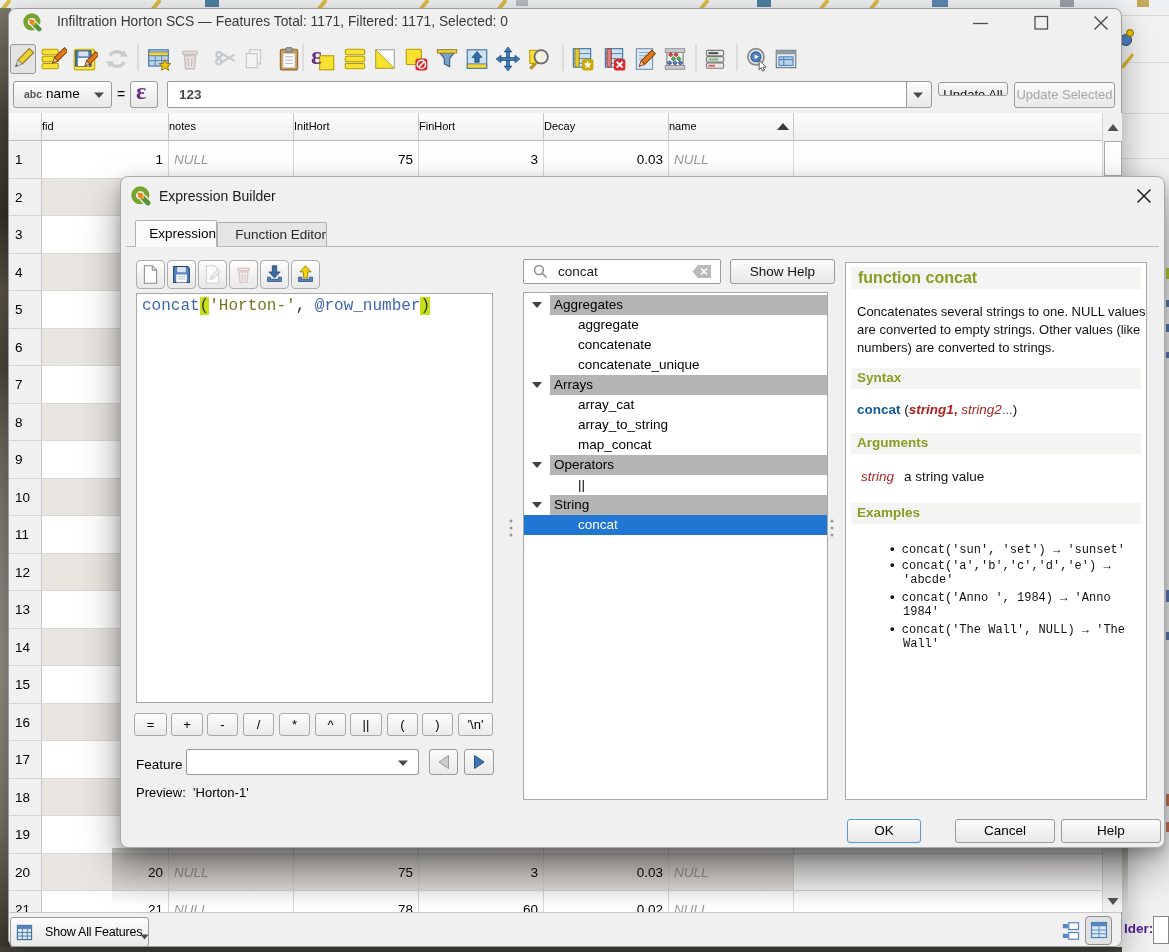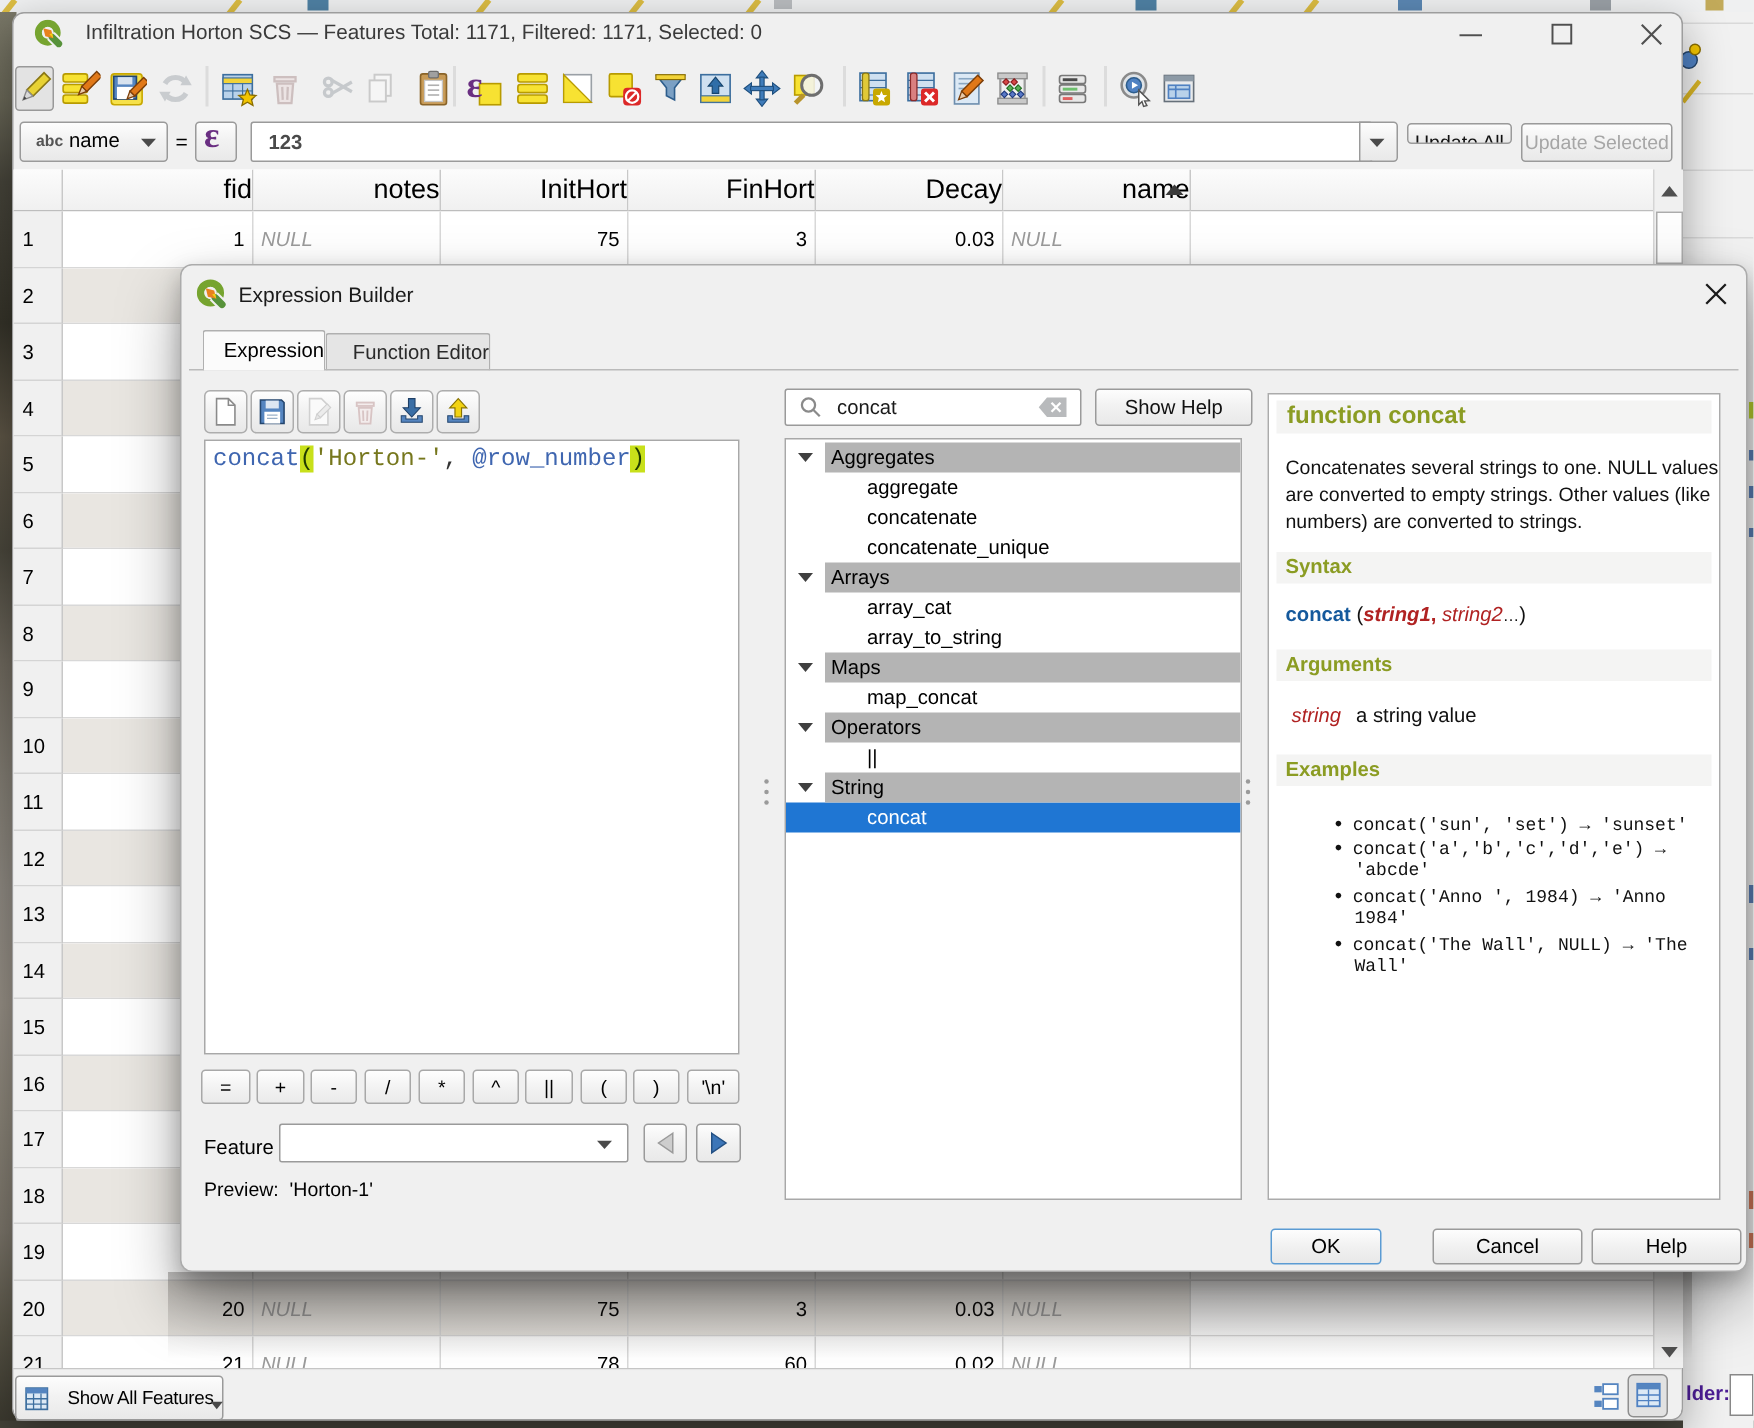--- a/index.html
+++ b/index.html
@@ -19,21 +19,21 @@
 #title .txt { position:absolute; left:48px; top:6px; font-size:13.8px; color:#3a3a3a; }
 #toolbar { left:9px; top:36px; width:1112px; height:44px; }
 #toolbar svg { position:absolute; }
 .tsep { position:absolute; top:8px; width:2px; height:27px; background:#dcdcdc; }
 #exprbar { left:9px; top:80px; width:1112px; height:33px; }
 .field { position:absolute; background:#fff; border:1px solid #9a9a9a; border-radius:2px; }
 .btn { position:absolute; background:linear-gradient(180deg,#fdfdfd,#f2f2f2 45%,#e9e9e9); border:1px solid #9a9a9a; border-radius:3px;
   text-align:center; font-size:13px; color:#111; white-space:nowrap; overflow:hidden; }
 #table { left:9px; top:113px; width:1093px; height:799px; overflow:hidden; background:#fff; }
 .hcell { position:absolute; top:0px; height:28px; background:linear-gradient(180deg,#fcfcfc,#f0f0f0); border-right:1px solid #c8c8c8; border-bottom:1px solid #bdbdbd;
-  text-align:right; line-height:27px; font-size:18px; }
+  text-align:left; line-height:27px; font-size:11px; }
 .rnum { position:absolute; left:0px; width:33px; background:#f0f0f0; border-right:1px solid #c8c8c8; border-bottom:1px solid #d4d4d4;
   font-size:13.5px; padding-left:6px; }
 .row { position:absolute; left:33px; width:1060px; background:#fff; border-bottom:1px solid #d8d8d8; }
 .cell { position:absolute; top:0; height:100%; border-right:1px solid #d8d8d8; font-size:13.5px; }
 .num { text-align:right; padding-right:5px; }
 .null { color:#9b9b9b; font-style:italic; padding-left:5px; }
 #vsb { left:1102px; top:113px; width:20px; height:799px; background:#f0f0f0; border-left:1px solid #d5d5d5; }
 #status { left:9px; top:912px; width:1112px; height:34px; background:#f0f0f0; border-top:1px solid #c6c6c6; border-radius:0 0 7px 7px; }
 #dlg { left:120px; top:176px; width:1045px; height:672px; background:#f0f0f0;
   border:1px solid #ababab; border-radius:8px; box-shadow:0 6px 14px rgba(0,0,0,.22), 0 20px 42px rgba(0,0,0,.36); }
@@ -699,25 +699,20 @@
     <div class="titem">aggregate</div>
     <div class="titem">concatenate</div>
     <div class="titem">concatenate_unique</div>
     <div class="tgrp">
         <div class="band"></div>
         <div class="tri"></div>
         <div class="lbl">Arrays</div>
       </div>
     <div class="titem">array_cat</div>
     <div class="titem">array_to_string</div>
-    <div class="tgrp">
-        <div class="band"></div>
-        <div class="tri"></div>
-        <div class="lbl">Maps</div>
-      </div>
     <div class="titem">map_concat</div>
     <div class="tgrp">
         <div class="band"></div>
         <div class="tri"></div>
         <div class="lbl">Operators</div>
       </div>
     <div class="titem">||</div>
     <div class="tgrp">
         <div class="band"></div>
         <div class="tri"></div>

